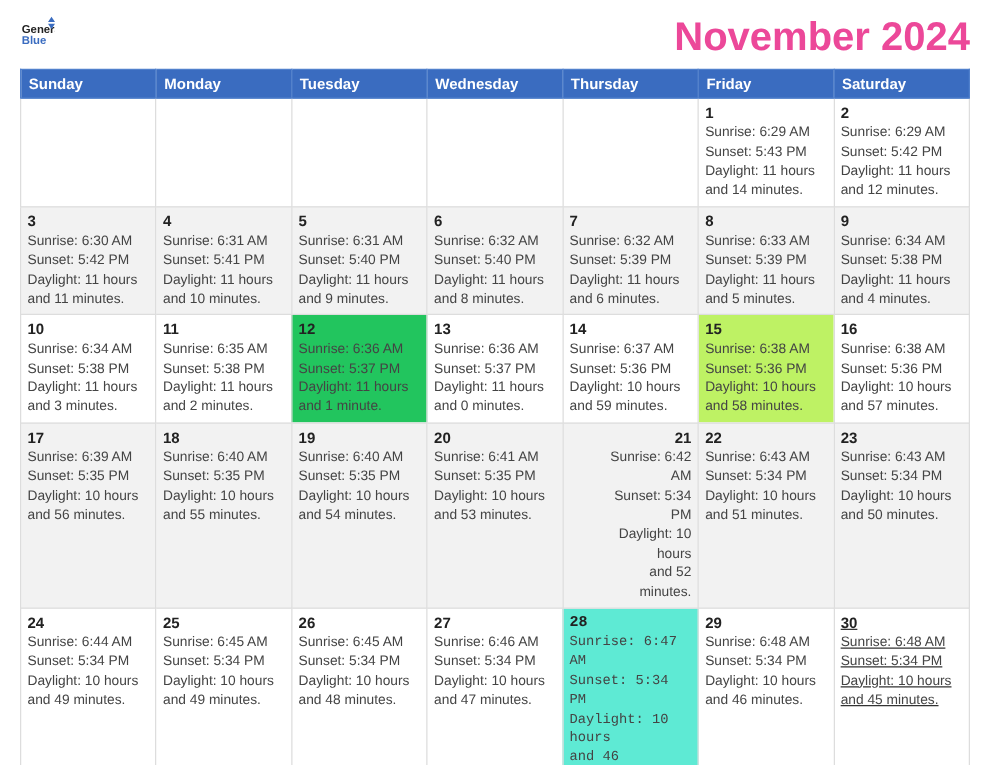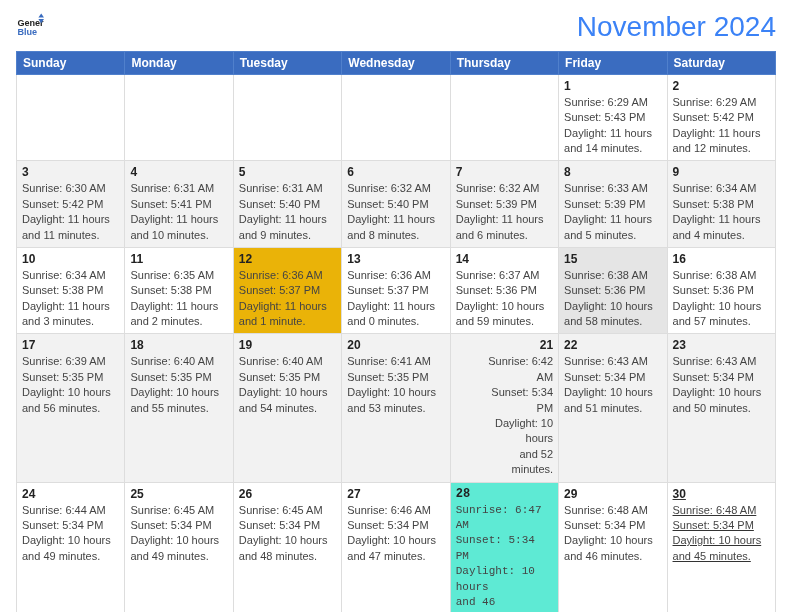--- a/index.html
+++ b/index.html
@@ -27,23 +27,23 @@
       gap: 4px;
     }
     .logo-icon {
       width: 28px;
       height: 28px;
     }
     .title-block {
       text-align: right;
     }
     .title-block h1 {
-      font-size: 28px;
-      font-weight: normal;
-      color: #3b82f6;
+      font-size: 32px;
+      font-weight: bold;
+      color: #ec4899;
       line-height: 1.1;
     }
     .title-block h2 {
       font-size: 14px;
       font-weight: normal;
       color: #555;
     }
     .calendar {
       width: 100%;
       border-collapse: collapse;
@@ -215,42 +215,42 @@
 Daylight: 11 hours
 and 3 minutes.</div>
           </td>
           <td style="background: rgb(255, 255, 255);">
             <span class="day-num">11</span>
             <div class="day-info" style="white-space: pre-line;">Sunrise: 6:35 AM
 Sunset: 5:38 PM
 Daylight: 11 hours
 and 2 minutes.</div>
           </td>
-          <td style="background: #eab308;">
+          <td style="background: #22c55e;">
             <span class="day-num">12</span>
             <div class="day-info" style="white-space: pre-line;">Sunrise: 6:36 AM
 Sunset: 5:37 PM
 Daylight: 11 hours
 and 1 minute.</div>
           </td>
           <td style="background: rgb(255, 255, 255);">
             <span class="day-num">13</span>
             <div class="day-info" style="white-space: pre-line;">Sunrise: 6:36 AM
 Sunset: 5:37 PM
 Daylight: 11 hours
 and 0 minutes.</div>
           </td>
           <td style="background: rgb(255, 255, 255);">
             <span class="day-num">14</span>
             <div class="day-info" style="white-space: pre-line;">Sunrise: 6:37 AM
 Sunset: 5:36 PM
 Daylight: 10 hours
 and 59 minutes.</div>
           </td>
-          <td style="background: #e5e5e5;">
+          <td style="background: #bef264;">
             <span class="day-num">15</span>
             <div class="day-info" style="white-space: pre-line;">Sunrise: 6:38 AM
 Sunset: 5:36 PM
 Daylight: 10 hours
 and 58 minutes.</div>
           </td>
           <td style="background: rgb(255, 255, 255);">
             <span class="day-num">16</span>
             <div class="day-info" style="white-space: pre-line;">Sunrise: 6:38 AM
 Sunset: 5:36 PM

